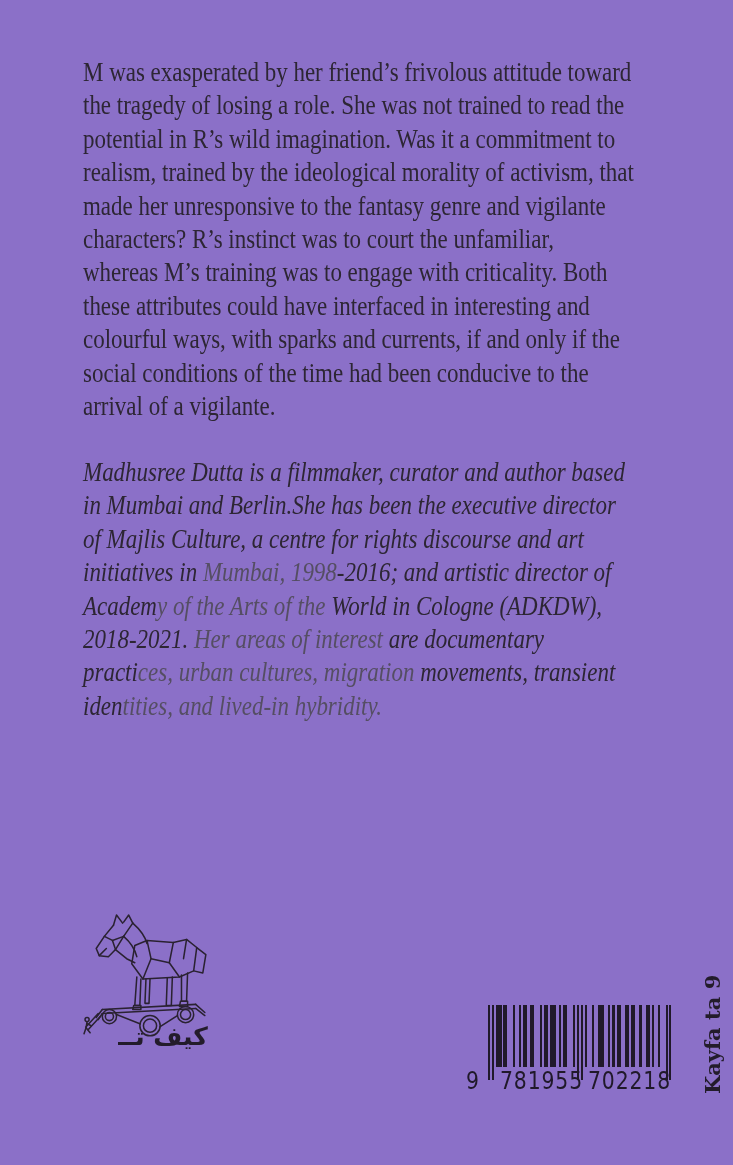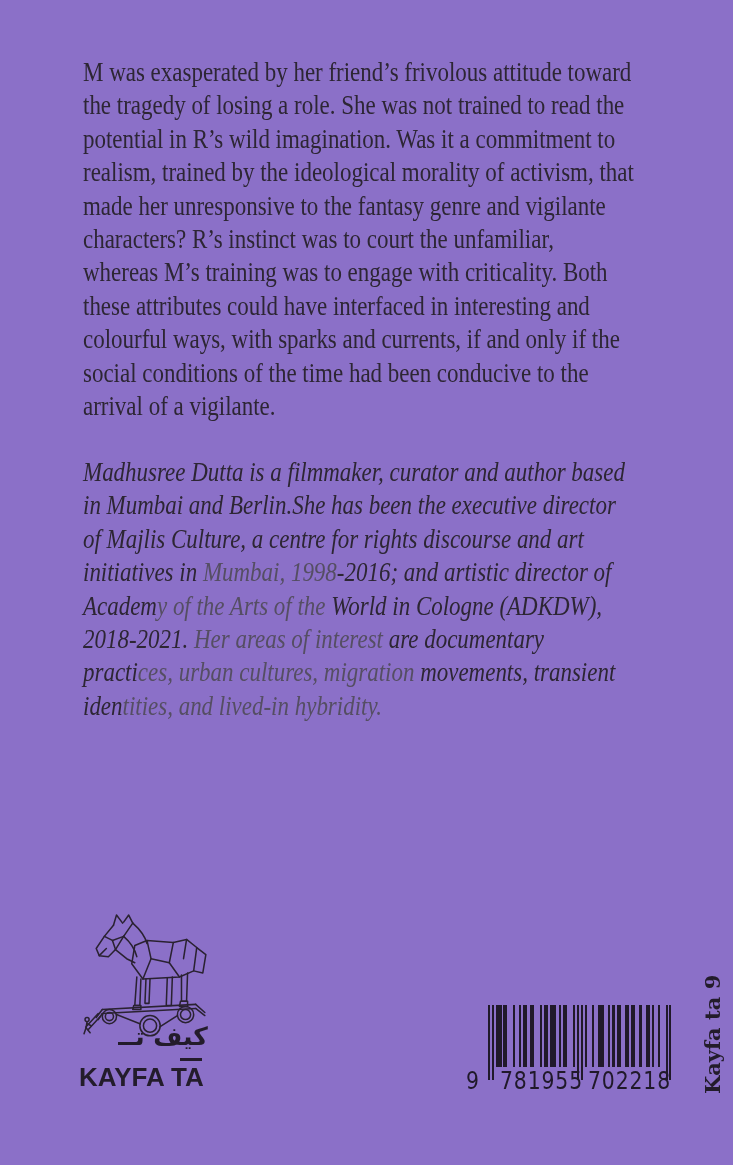--- a/index.html
+++ b/index.html
@@ -157,24 +157,20 @@
       <path d="M18,103 L6,116"></path>
       <circle cx="5" cy="106" r="2"></circle>
       <path d="M5,108 L4,114"></path>
       <path d="M4,114 L2,120"></path>
       <path d="M4,114 L8,119"></path>
       <path d="M5,110 L9,112"></path>
     </svg>
   </div>
 
   <div class="arabic-logo">كيف تــ</div>
-  <div class="kayfa-wordmark">
-    <span>KAYFA TA</span>
-    <span class="macron"></span>
-  </div>
 
   <div class="barcode" id="barcodeBars">
       <div class="bar guard" style="left: 0px;"></div>
       <div class="bar guard" style="left: 3.86px;"></div>
       <div class="bar" style="left: 7.72px;"></div>
       <div class="bar" style="left: 9.65px;"></div>
       <div class="bar" style="left: 11.58px;"></div>
       <div class="bar" style="left: 15.44px;"></div>
       <div class="bar" style="left: 17.37px;"></div>
       <div class="bar" style="left: 25.09px;"></div>

